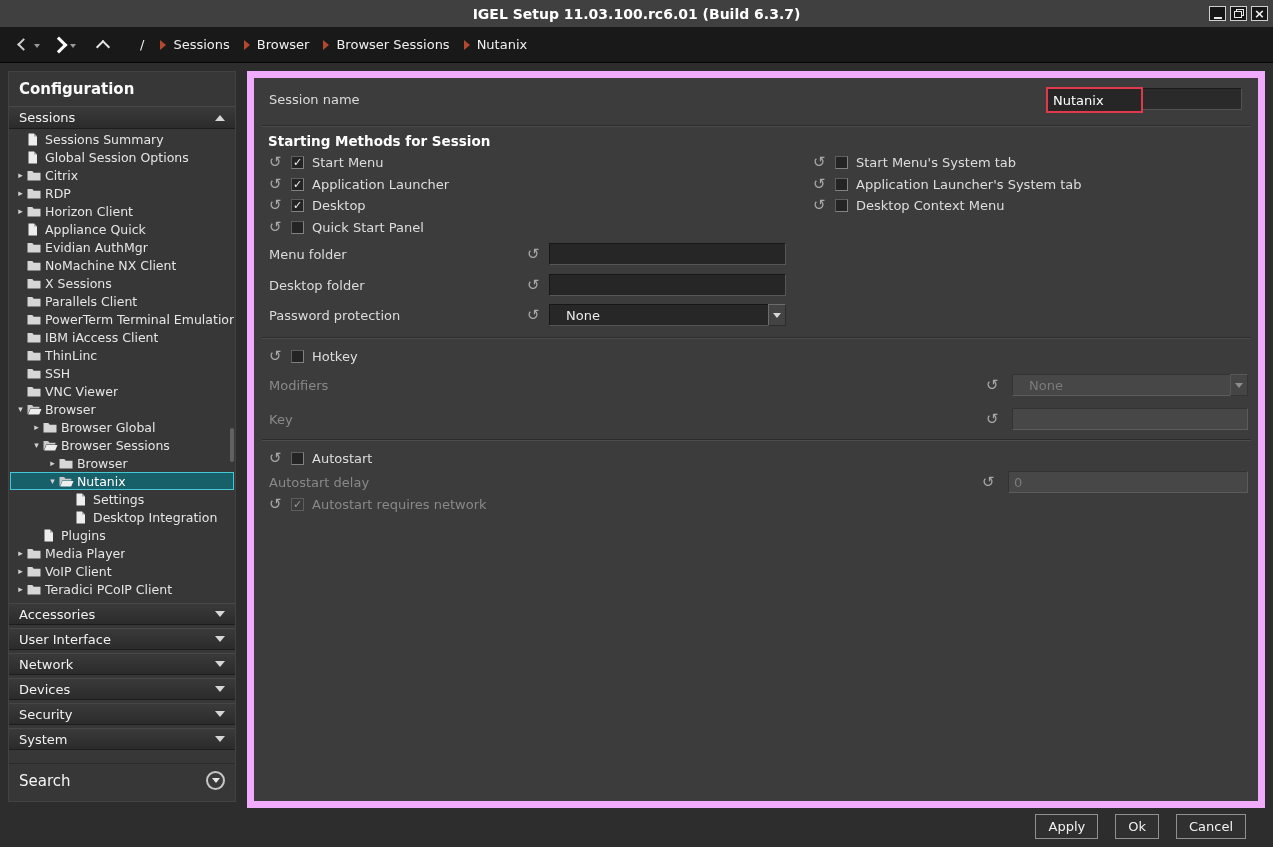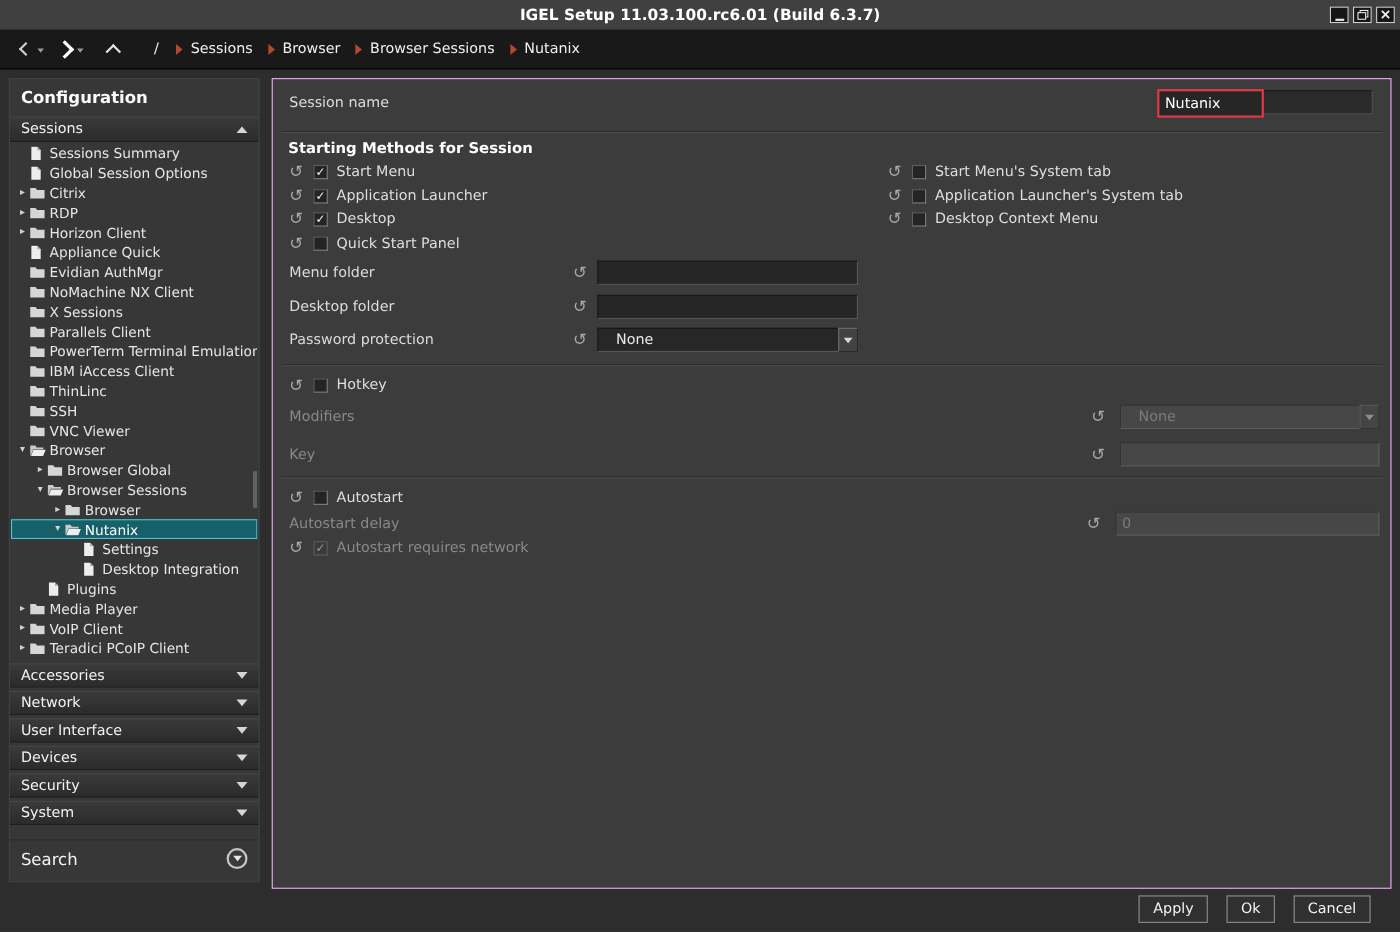--- a/index.html
+++ b/index.html
@@ -62,21 +62,21 @@
   .tree-scrollbar { position:absolute; right:0; top:298px; width:4px; height:34px; background:#616161; border-radius:2px; }
   .accordions { position:absolute; top:531px; left:0; right:0; }
   .accordions .acc-header { margin-bottom:3px; }
   .search-row { position:absolute; left:0; right:0; bottom:4px; height:34px; display:flex; align-items:center;
     padding:0 10px; border-top:1px solid #2b2b2b; }
   .search-label { font-size:15px; font-weight:normal; color:#f5f5f5; }
   .search-btn { width:19px; height:19px; border-radius:50%; border:2px solid #c6c6c6; background:#3a3a3a;
     display:flex; align-items:center; justify-content:center; margin-left:auto; cursor:pointer; }
   
   .main { position:absolute; left:247px; top:71px; width:1018px; height:737px;
-    background:#3c3c3c; border:1px solid #f0abfc; }
+    background:#3c3c3c; border:7px solid #f0abfc; }
   .frow { position:absolute; display:flex; align-items:center; height:22px; }
   .frow.span { left:15px; right:10px; height:24px; }
   .lbl { font-size:13px; color:#dcdcdc; }
   .lbl.dis, .check-label.dis { color:#898989; }
   .w258 { width:258px; flex:none; }
   .section-title { position:absolute; top:55px; left:14px; font-size:13.5px; font-weight:bold; color:#ffffff; }
   .groove { position:absolute; left:8px; right:7px; height:2px; border-top:1px solid #2c2c2c; border-bottom:1px solid #4c4c4c; }
   .check-col { position:absolute; }
   .check-row { display:flex; align-items:center; height:21.5px; }
   .reset-icon { flex:none; width:22px; font-size:15px; line-height:1; color:#a8a8a8; cursor:pointer; }
@@ -430,25 +430,25 @@
         </span>
         <span class="tree-label">Teradici PCoIP Client</span>
       </div>
     </div>
   <div class="accordions">
       <div class="acc-header">
         <span class="acc-label">Accessories</span>
         <span class="tri down"></span>
       </div>
       <div class="acc-header">
+        <span class="acc-label">User Interface</span>
+        <span class="tri down"></span>
+      </div>
+      <div class="acc-header">
         <span class="acc-label">Network</span>
-        <span class="tri down"></span>
-      </div>
-      <div class="acc-header">
-        <span class="acc-label">User Interface</span>
         <span class="tri down"></span>
       </div>
       <div class="acc-header">
         <span class="acc-label">Devices</span>
         <span class="tri down"></span>
       </div>
       <div class="acc-header">
         <span class="acc-label">Security</span>
         <span class="tri down"></span>
       </div>

